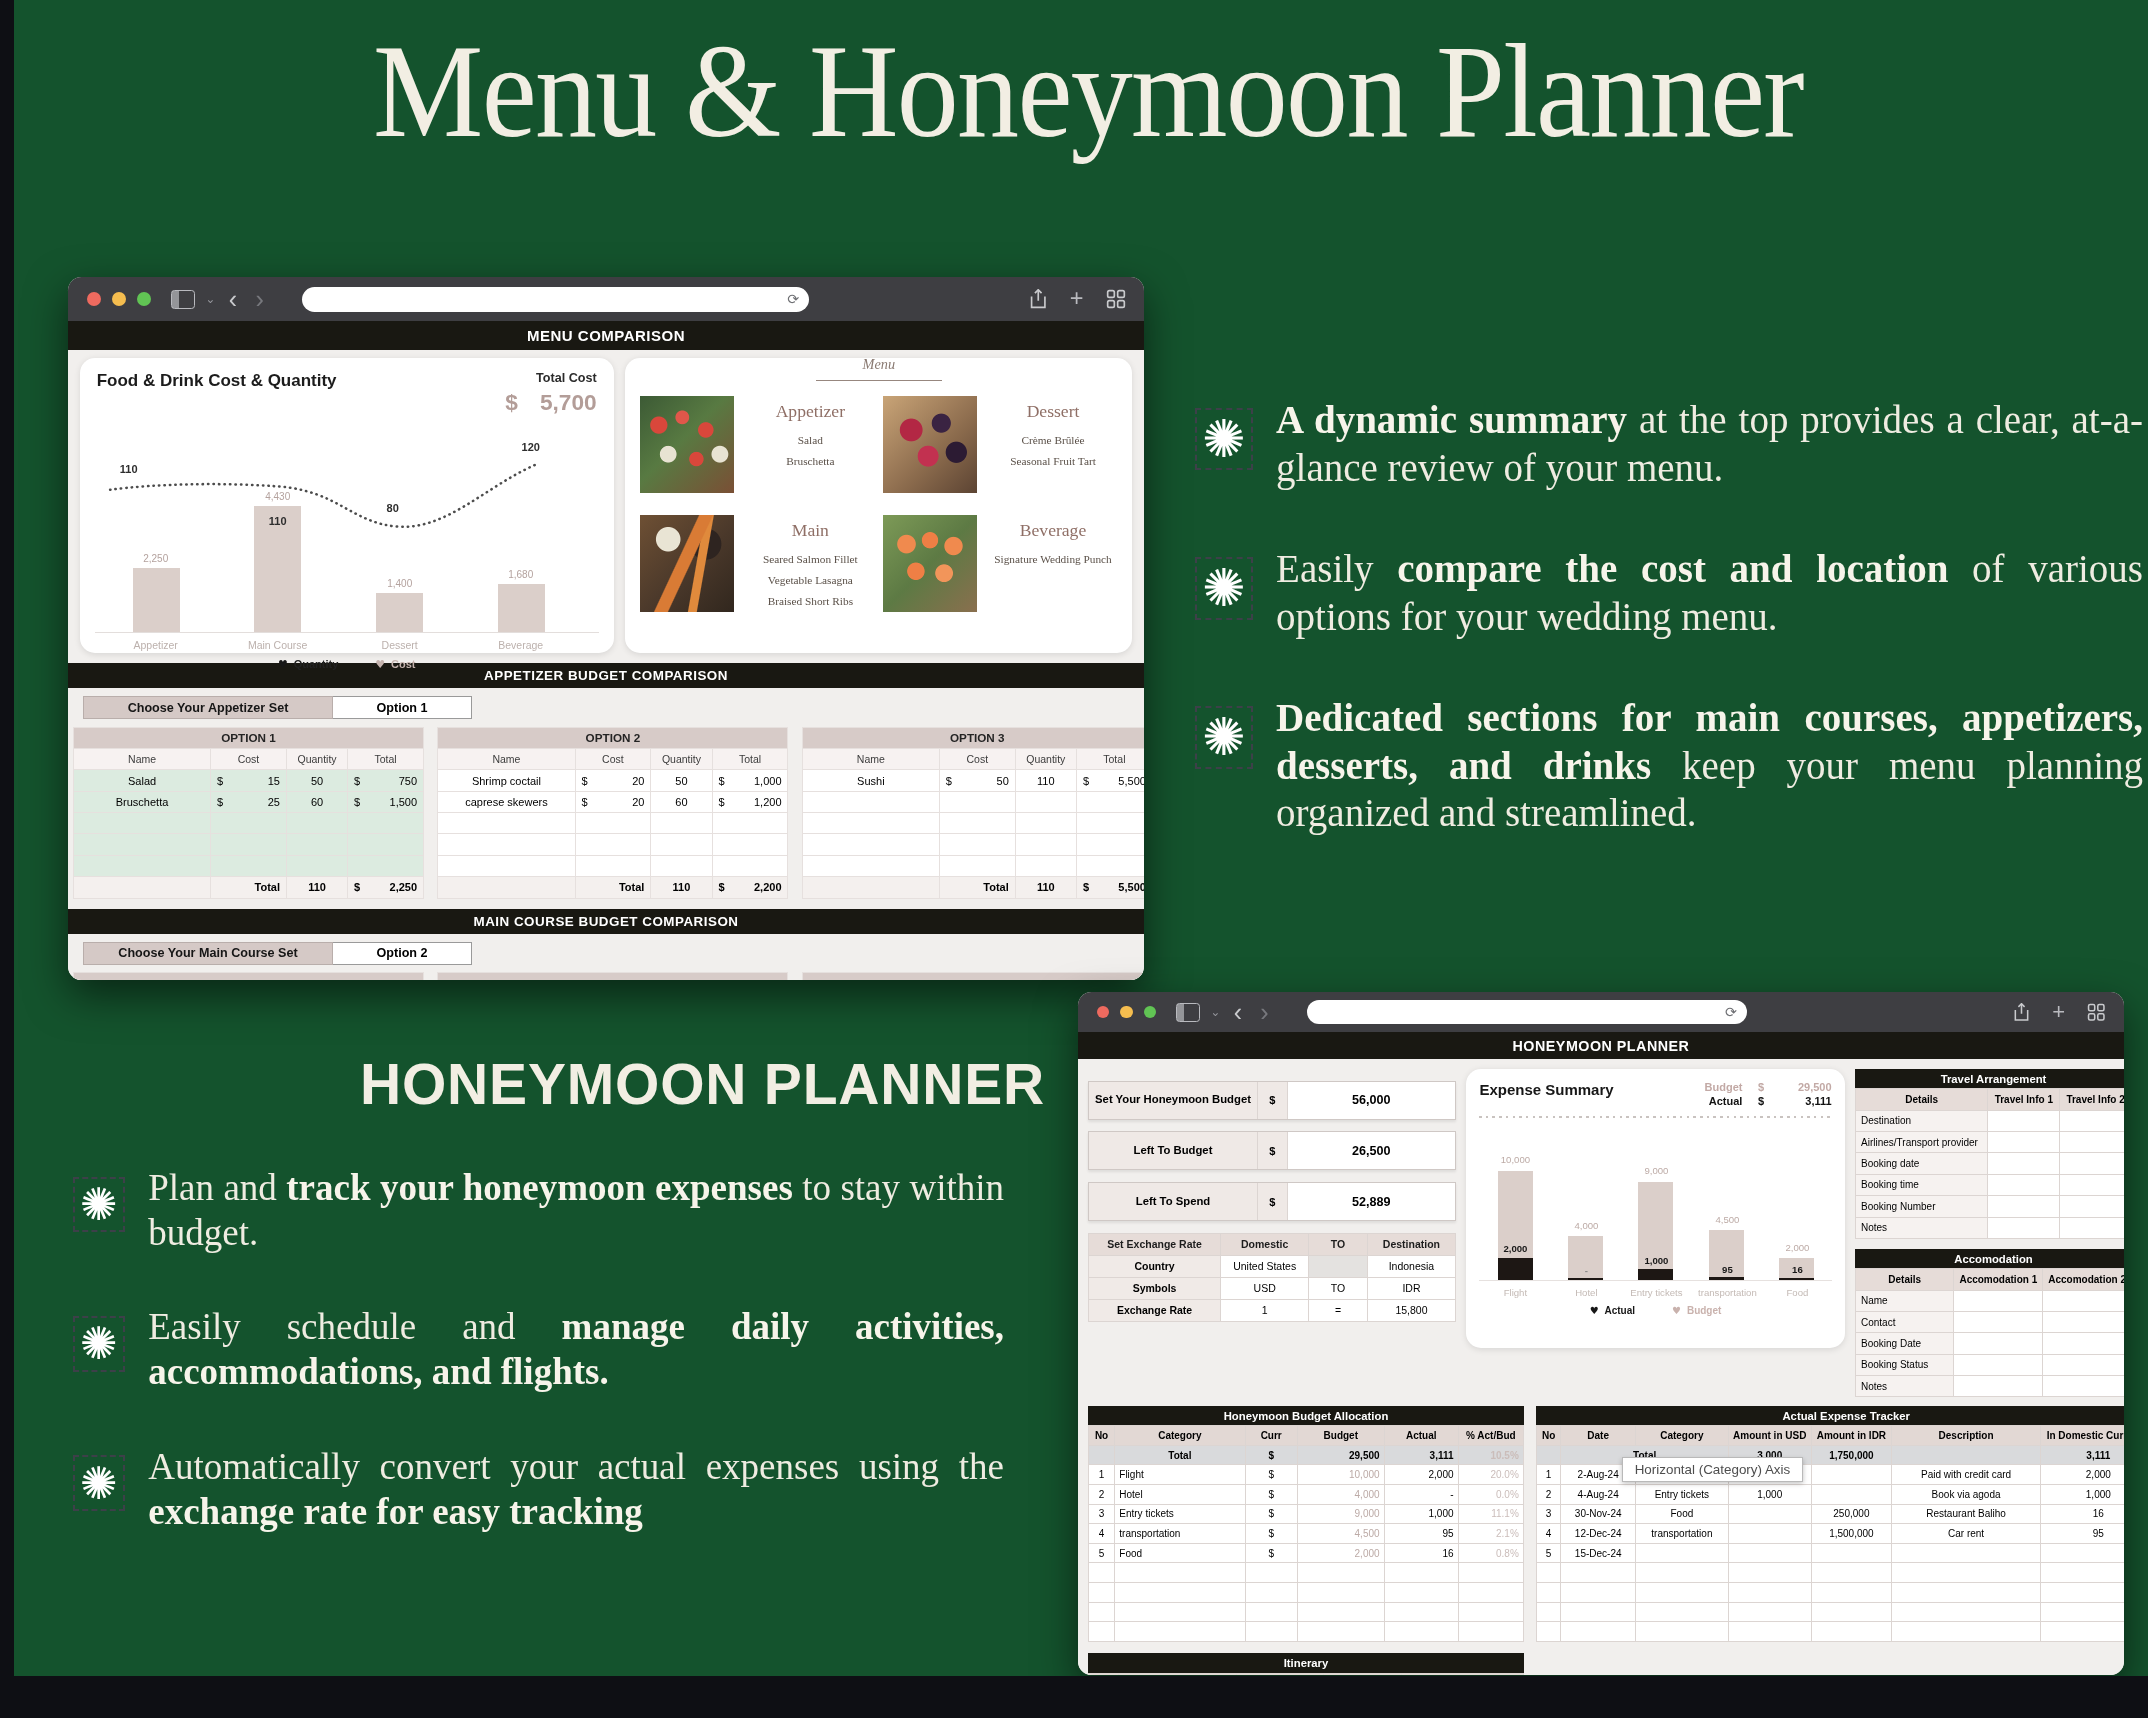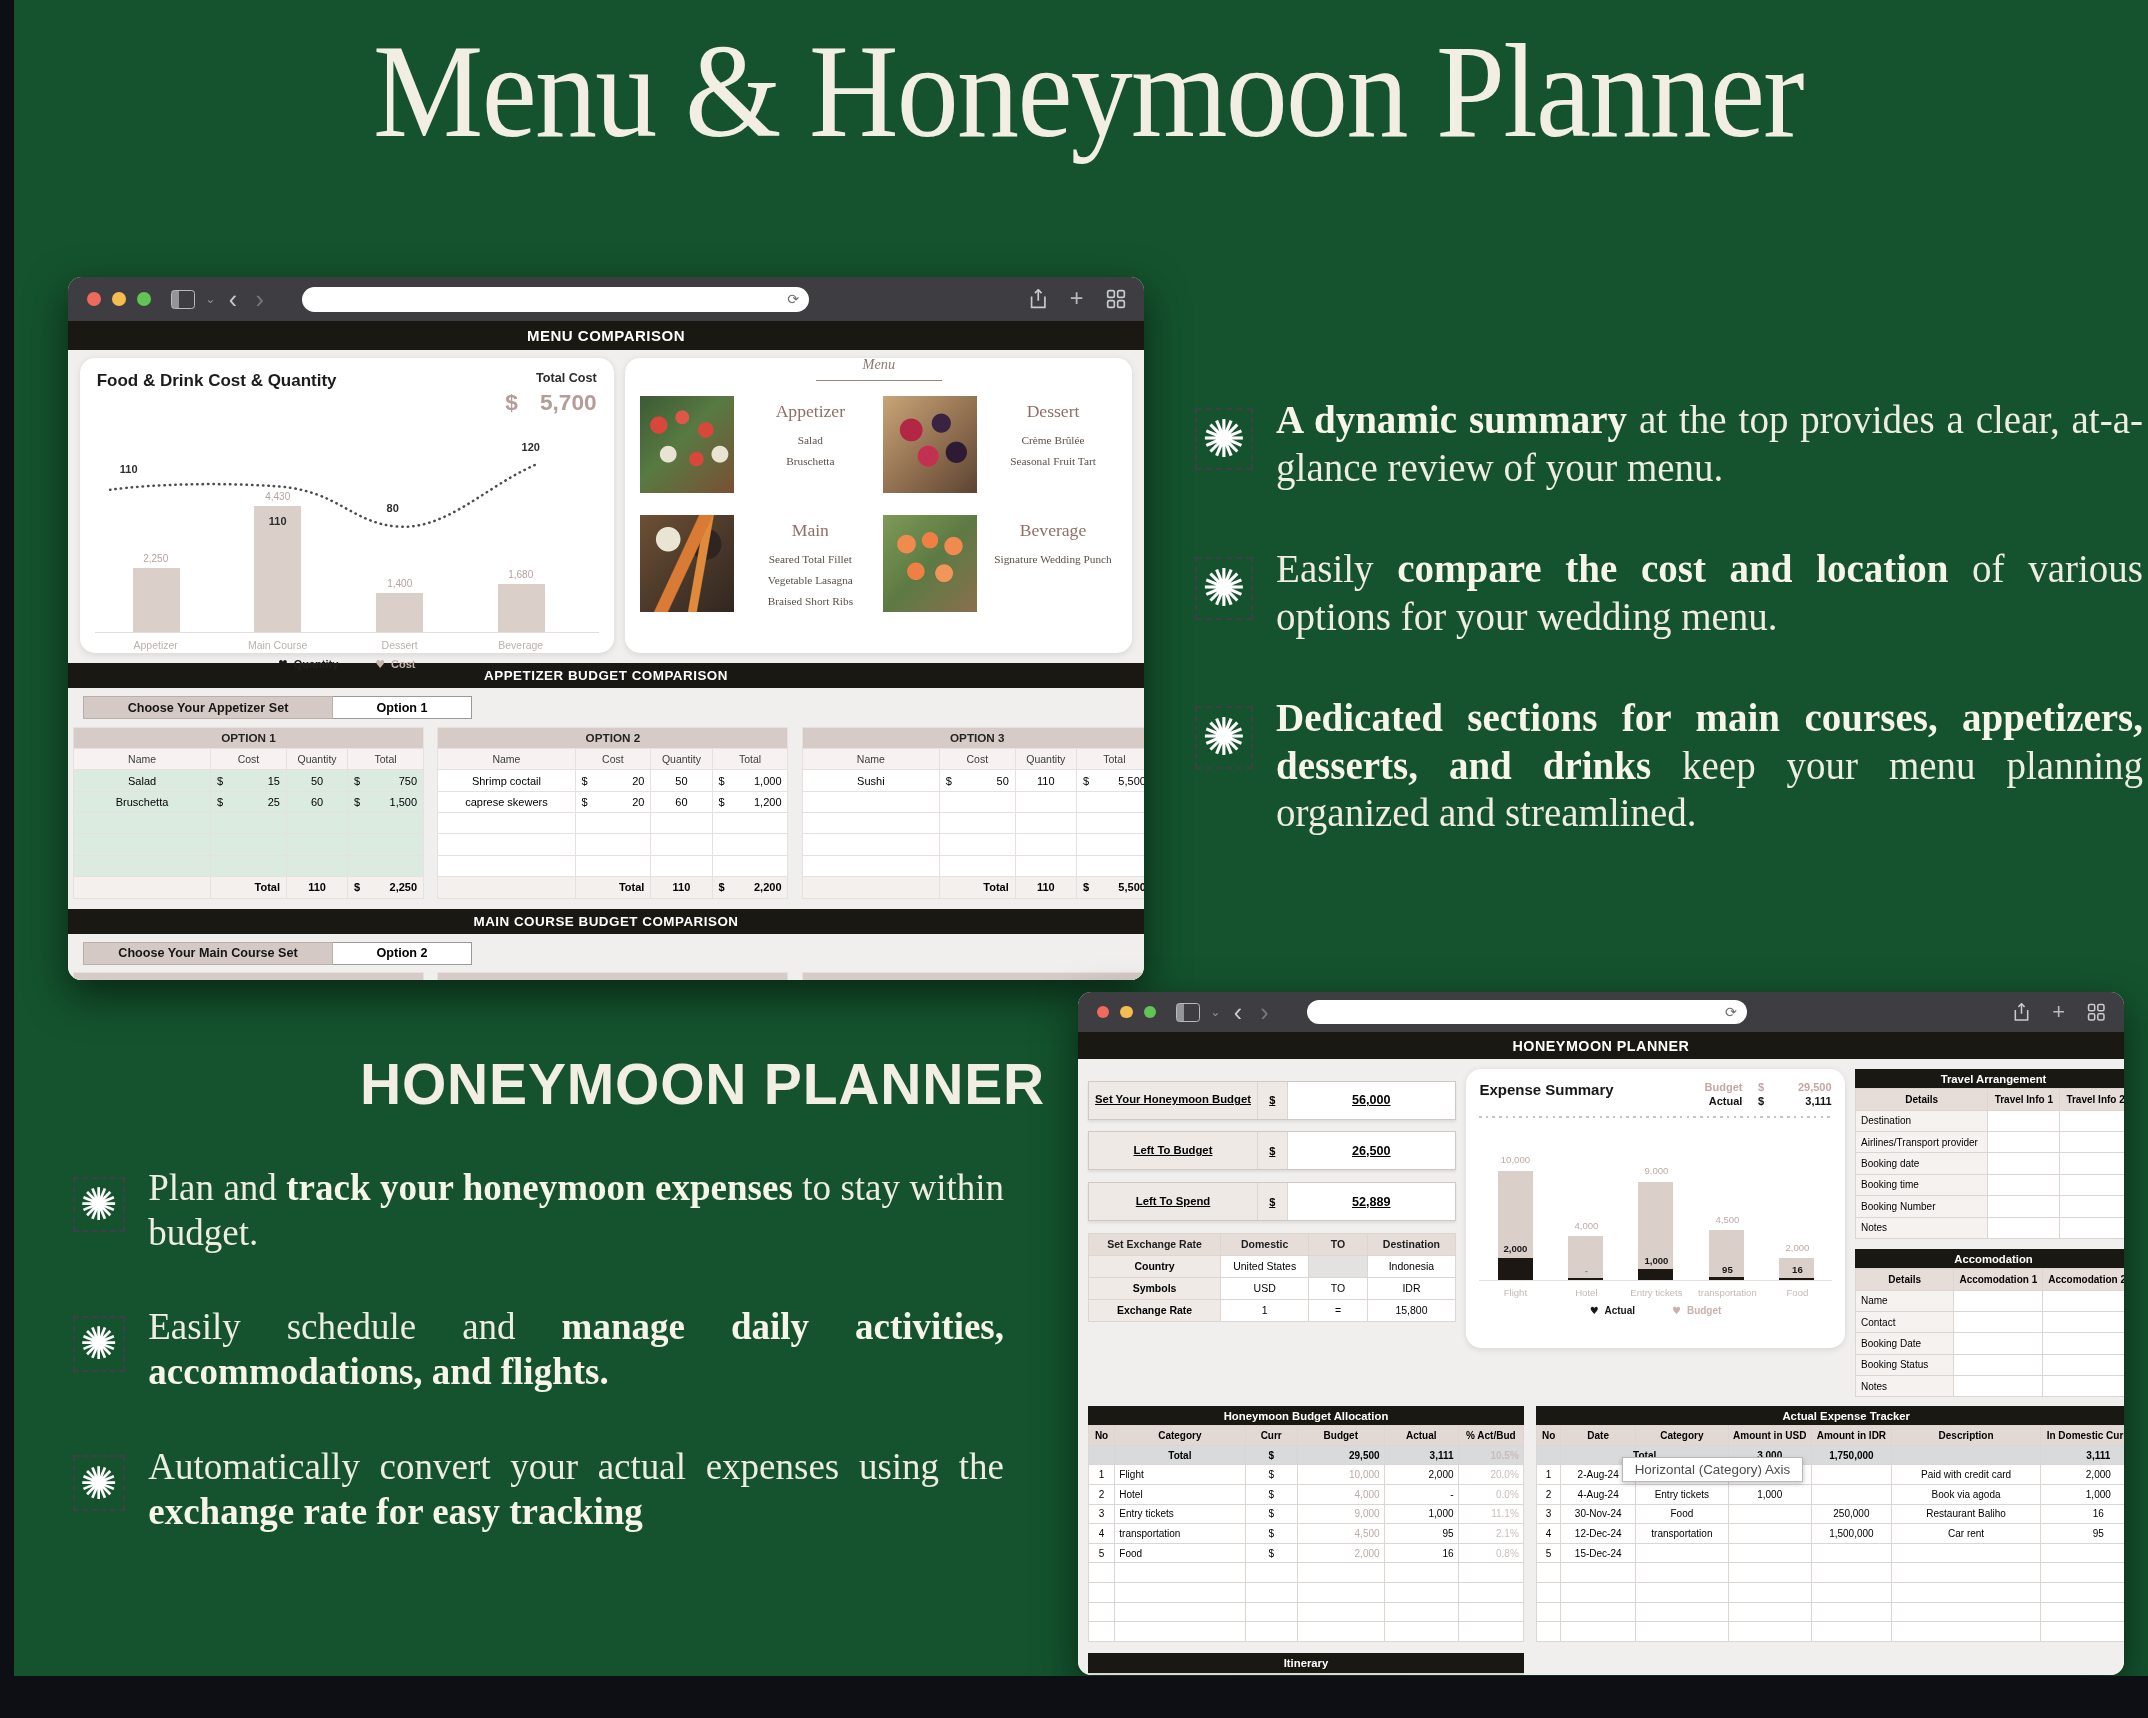--- a/index.html
+++ b/index.html
@@ -113,21 +113,21 @@
   .opt .trow .tlabel{text-align:right;}
   
   .hm-grid{display:flex;padding:10px 0 0 10px;gap:10px;}
   .hm-colA{flex:0 0 368px;font-size:11px;}
   .hm-colB{flex:0 0 379px;}
   .hm-colC{flex:1;min-width:0;overflow:hidden;}
   table.plain{border-collapse:collapse;width:100%;background:#fff;}
   table.plain td{border:0.8px solid #dcd5d2;padding:1.7px 5px;height:17.6px;font-size:10.5px;white-space:nowrap;overflow:hidden;}
   .hd-beige{background:#e6dcd8;font-weight:700;text-align:center;color:#1d1d1d;}
   .lbl-beige{background:#f0eae7;font-weight:600;text-align:center;}
-  .kpi{display:flex;margin-top:11.7px;border:0.8px solid #cfc8c5;box-shadow:0 1.7px 2.5px rgba(0,0,0,.08);height:37px;text-decoration:underline;}
+  .kpi{display:flex;margin-top:11.7px;border:0.8px solid #cfc8c5;box-shadow:0 1.7px 2.5px rgba(0,0,0,.08);height:37px;}
   .kpi .k-label{width:158px;background:#efe9e6;font-weight:700;display:flex;align-items:center;justify-content:center;text-align:center;font-size:11.3px;line-height:1.2;padding:0 5px;}
   .kpi .k-cur{width:28.5px;background:#efe9e6;font-weight:700;display:flex;align-items:center;justify-content:center;border-left:0.8px solid #dcd5d2;}
   .kpi .k-val{flex:1;background:#ffffff;font-weight:700;font-size:12.6px;display:flex;align-items:center;justify-content:center;border-left:0.8px solid #dcd5d2;}
   
   .exp-card{padding:11.7px 13.4px;position:relative;height:279px;box-sizing:border-box;}
   .exp-head{display:flex;justify-content:space-between;}
   .exp-title{font-size:15px;font-weight:700;color:#171717;}
   .exp-kv{display:grid;grid-template-columns:auto 13.4px 59px;gap:2.5px 8.4px;font-size:11px;text-align:right;}
   .exp-kv .muted{color:#c2a9a5;font-weight:700;}
   .exp-kv .strong{color:#121212;font-weight:700;}
@@ -270,21 +270,21 @@
               <div class="rec-txt">
                 <div class="rec-name">Dessert</div>
                 <div class="rec-item">Crème Brûlée</div>
                 <div class="rec-item">Seasonal Fruit Tart</div>
               </div>
             </div>
             <div class="rec-cell">
               <div class="rec-photo ph-main"></div>
               <div class="rec-txt">
                 <div class="rec-name">Main</div>
-                <div class="rec-item">Seared Total Fillet</div>
+                <div class="rec-item">Seared Salmon Fillet</div>
                 <div class="rec-item">Vegetable Lasagna</div>
                 <div class="rec-item">Braised Short Ribs</div>
               </div>
             </div>
             <div class="rec-cell">
               <div class="rec-photo ph-bev"></div>
               <div class="rec-txt">
                 <div class="rec-name">Beverage</div>
                 <div class="rec-item">Signature Wedding Punch</div>
               </div>

